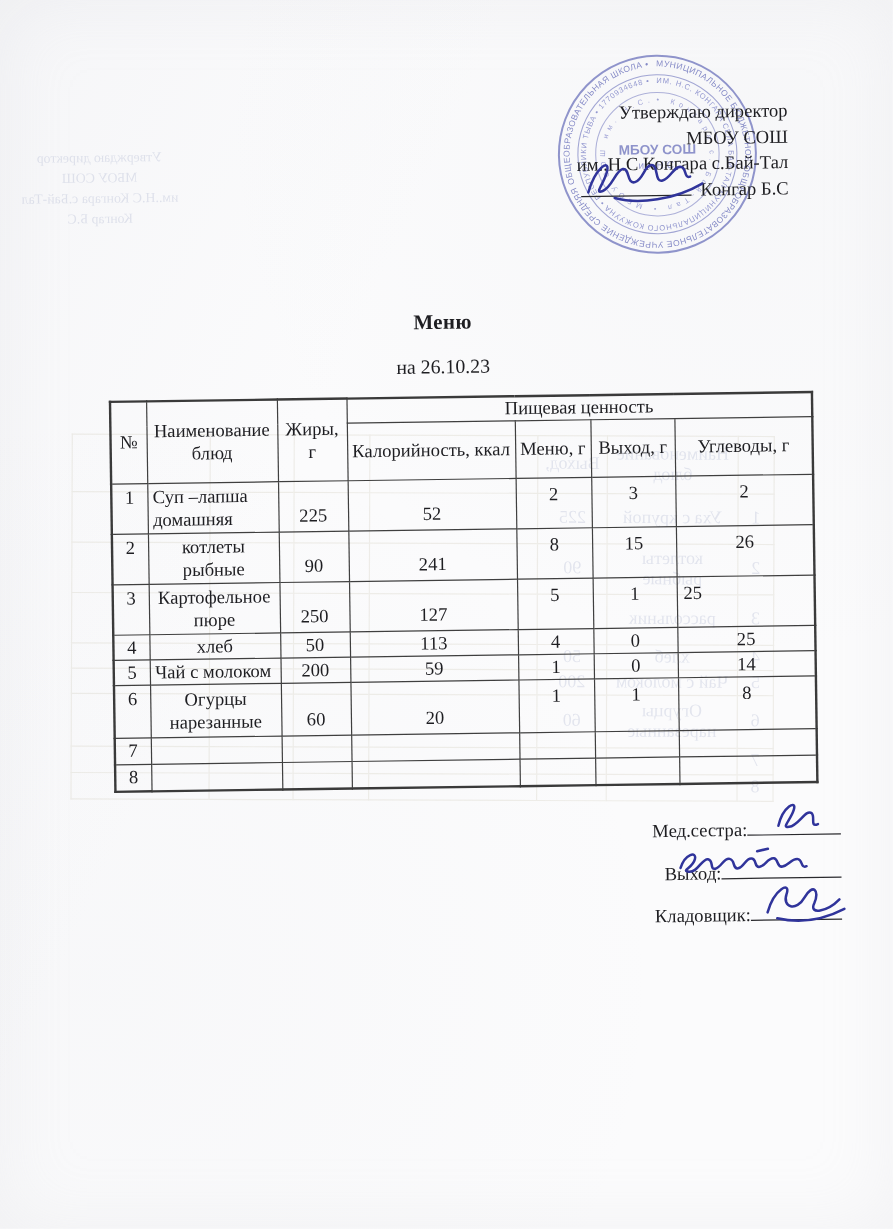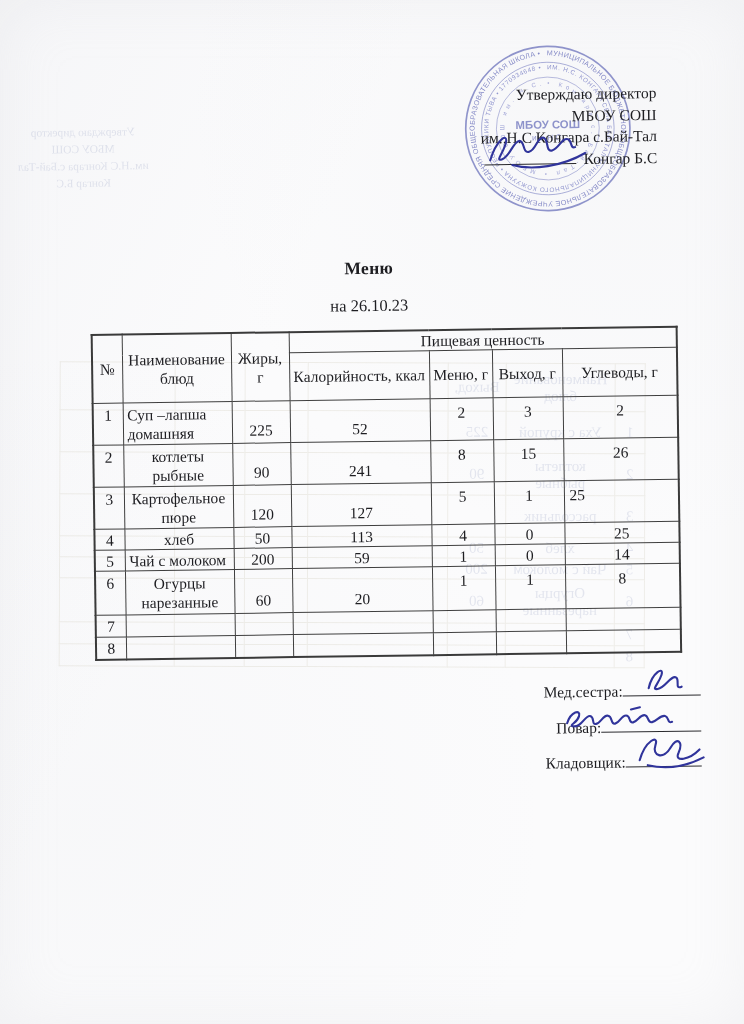--- a/index.html
+++ b/index.html
@@ -254,21 +254,21 @@
           <td class="c-name">котлеты рыбные</td>
           <td class="c-out">90</td>
           <td class="c-cal">241</td>
           <td class="c-p">8</td>
           <td class="c-f">15</td>
           <td class="c-c">26</td>
         </tr>
         <tr class="rh42 tall carb-left">
           <td class="c-n">3</td>
           <td class="c-name">Картофельное пюре</td>
-          <td class="c-out">120</td>
+          <td class="c-out">250</td>
           <td class="c-cal">127</td>
           <td class="c-p">5</td>
           <td class="c-f">1</td>
           <td class="c-c">25</td>
         </tr>
         <tr class="rh21">
           <td class="c-n">4</td>
           <td class="c-name">хлеб</td>
           <td class="c-out">50</td>
           <td class="c-cal">113</td>
@@ -314,21 +314,21 @@
         </tr>
       </tbody>
     </table>
   </div>
 
   <div class="sig-block">
     <div class="sig-row" style="top:2px;">
       <span>Мед.сестра:</span><span class="uline" style="width:78px;"></span>
     </div>
     <div class="sig-row" style="top:38px;">
-      <span>Повар:</span><span class="uline" style="width:100px;"></span>
+      <span>Выход:</span><span class="uline" style="width:100px;"></span>
     </div>
     <div class="sig-row" style="top:73px;">
       <span>Кладовщик:</span><span class="uline" style="width:76px;"></span>
     </div>
   </div>
   <svg class="hand" style="left:636px;top:666px;" width="52" height="36" viewBox="0 0 52 36">
     <path class="pen" d="M10 26 C14 10, 26 4, 23 13 C20 22, 12 28, 19 27 C27 26, 33 12, 38 16 C41 19, 36 28, 43 25"></path>
   </svg>
   <svg class="hand" style="left:558px;top:706px;" width="118" height="34" viewBox="0 0 118 34">
     <path class="pen" d="M6 20 C10 8, 20 6, 18 13 C16 20, 7 22, 12 23 C20 25, 24 12, 29 13 C34 14, 30 22, 35 21 C40 20, 42 12, 47 13 C52 14, 49 22, 54 21 C59 20, 60 13, 65 13 C70 13, 67 21, 72 20 C77 19, 79 12, 84 13 C88 14, 86 21, 91 20 C96 19, 99 13, 104 14 C108 15, 106 22, 111 20"></path>

